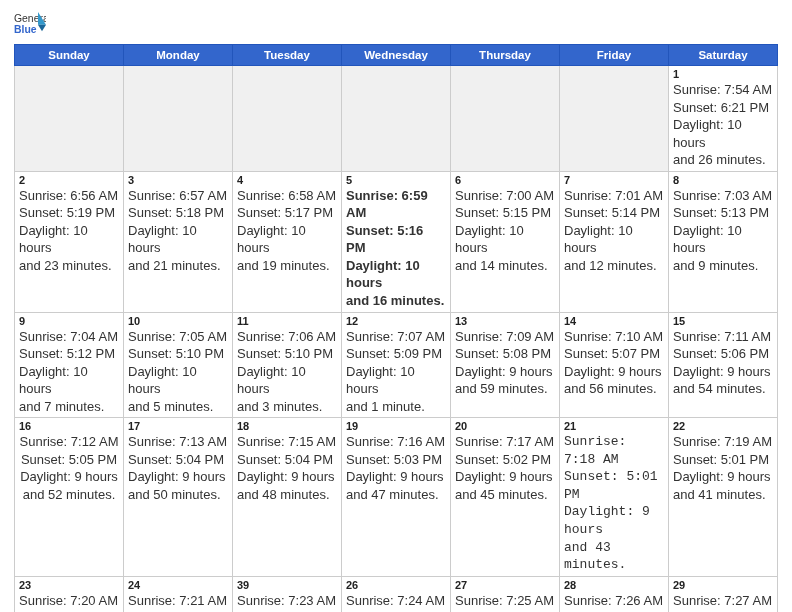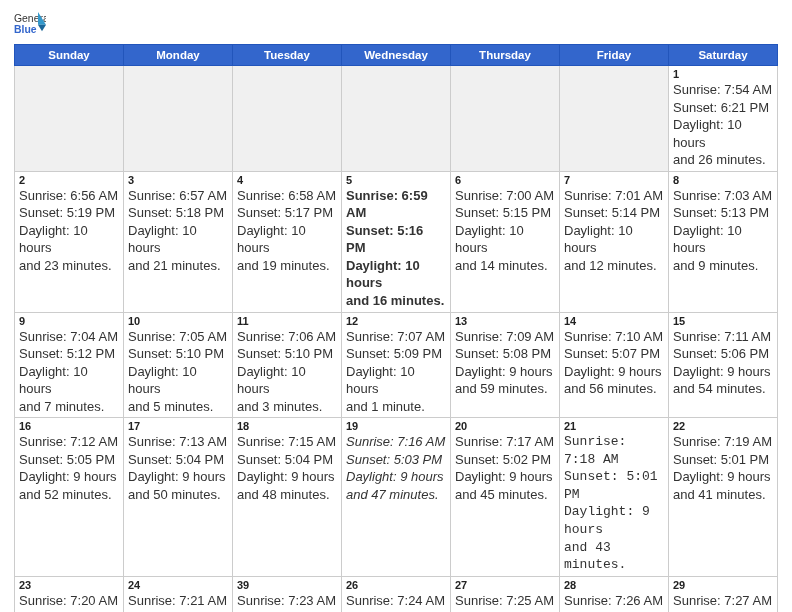--- a/index.html
+++ b/index.html
@@ -235,42 +235,42 @@
             <span class="day-num">15</span>
             <div class="day-info" style="white-space: pre-line;">Sunrise: 7:11 AM
 Sunset: 5:06 PM
 Daylight: 9 hours
 and 54 minutes.</div>
           </td>
         </tr>
         <tr>
           <td>
             <span class="day-num">16</span>
-            <div class="day-info" style="white-space: pre-line;">Sunrise: 7:12 AM
+            <div class="day-info" style="white-space: pre-line; text-align: center;">Sunrise: 7:12 AM
 Sunset: 5:05 PM
 Daylight: 9 hours
 and 52 minutes.</div>
           </td>
           <td>
             <span class="day-num">17</span>
             <div class="day-info" style="white-space: pre-line;">Sunrise: 7:13 AM
 Sunset: 5:04 PM
 Daylight: 9 hours
 and 50 minutes.</div>
           </td>
           <td>
             <span class="day-num">18</span>
             <div class="day-info" style="white-space: pre-line;">Sunrise: 7:15 AM
 Sunset: 5:04 PM
 Daylight: 9 hours
 and 48 minutes.</div>
           </td>
           <td>
             <span class="day-num">19</span>
-            <div class="day-info" style="white-space: pre-line; font-style: italic;">Sunrise: 7:16 AM
+            <div class="day-info" style="white-space: pre-line;">Sunrise: 7:16 AM
 Sunset: 5:03 PM
 Daylight: 9 hours
 and 47 minutes.</div>
           </td>
           <td>
             <span class="day-num">20</span>
             <div class="day-info" style="white-space: pre-line;">Sunrise: 7:17 AM
 Sunset: 5:02 PM
 Daylight: 9 hours
 and 45 minutes.</div>

